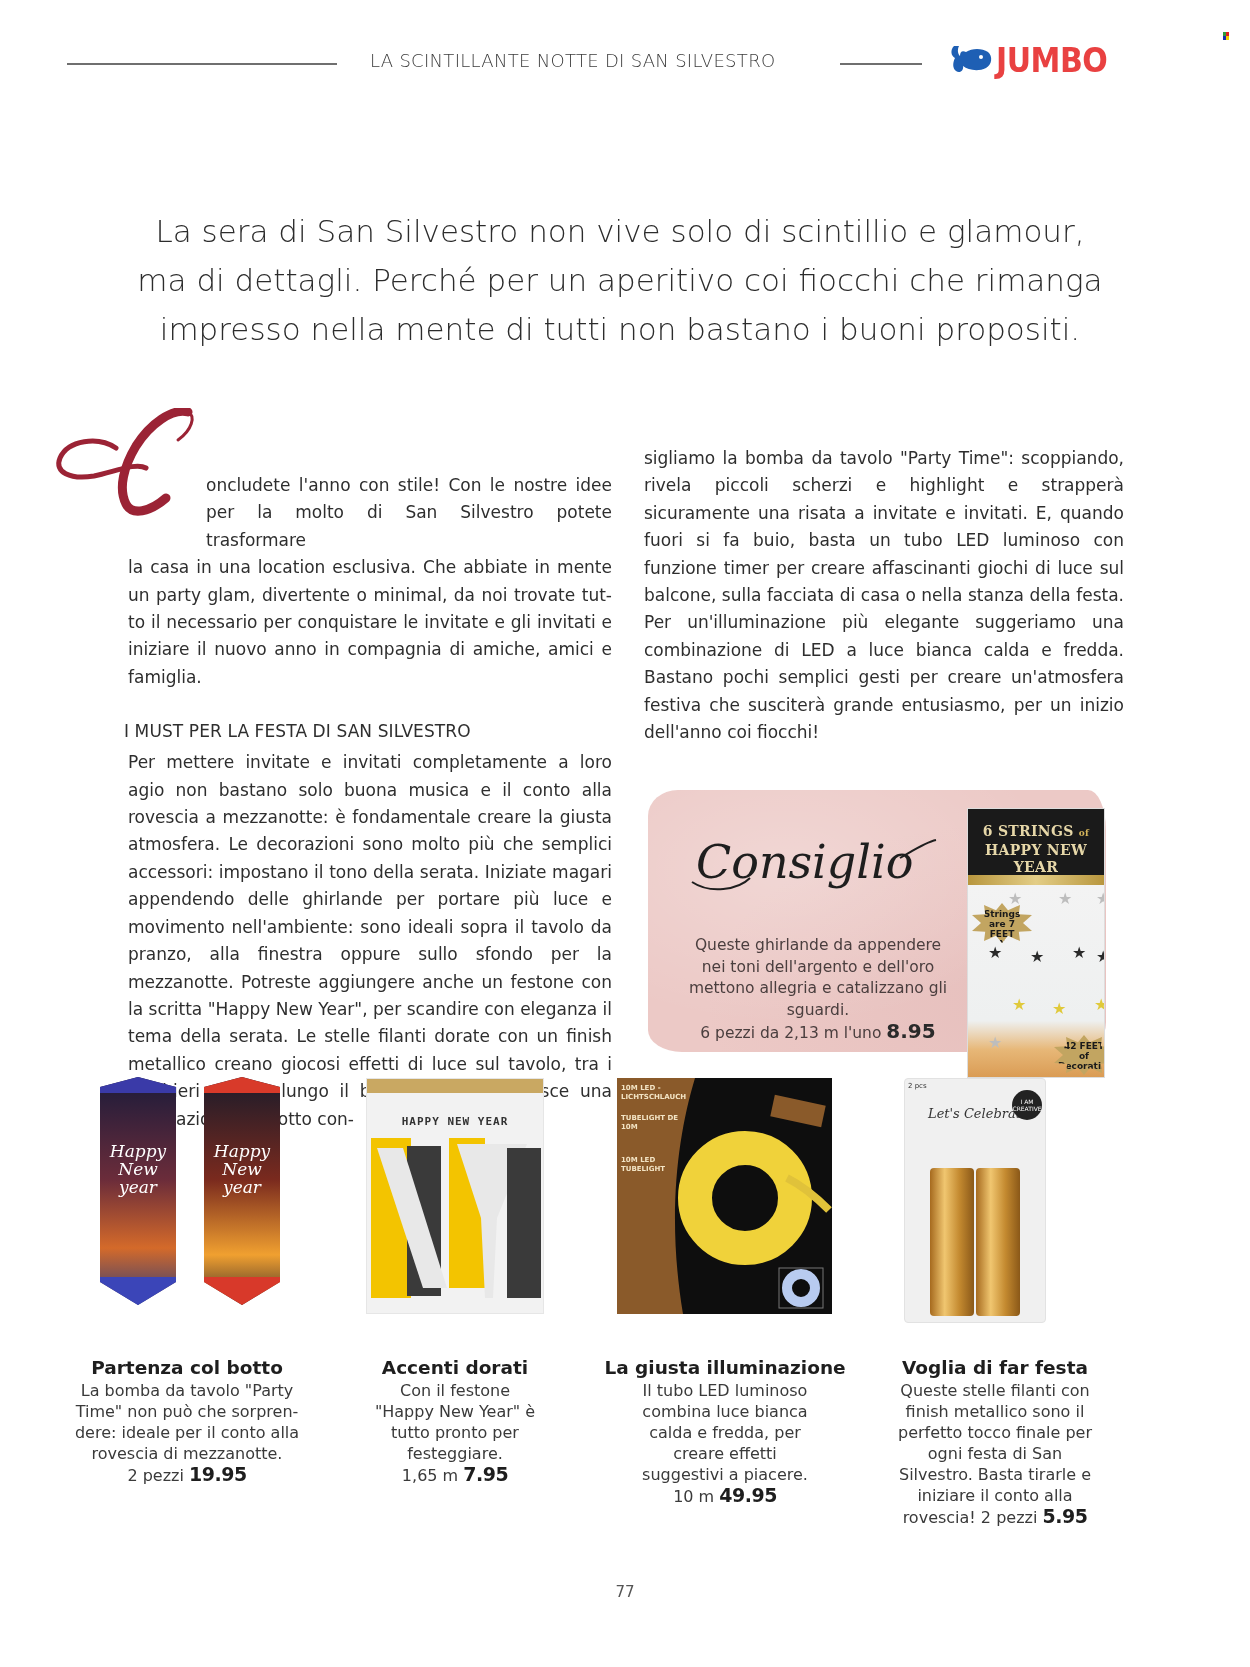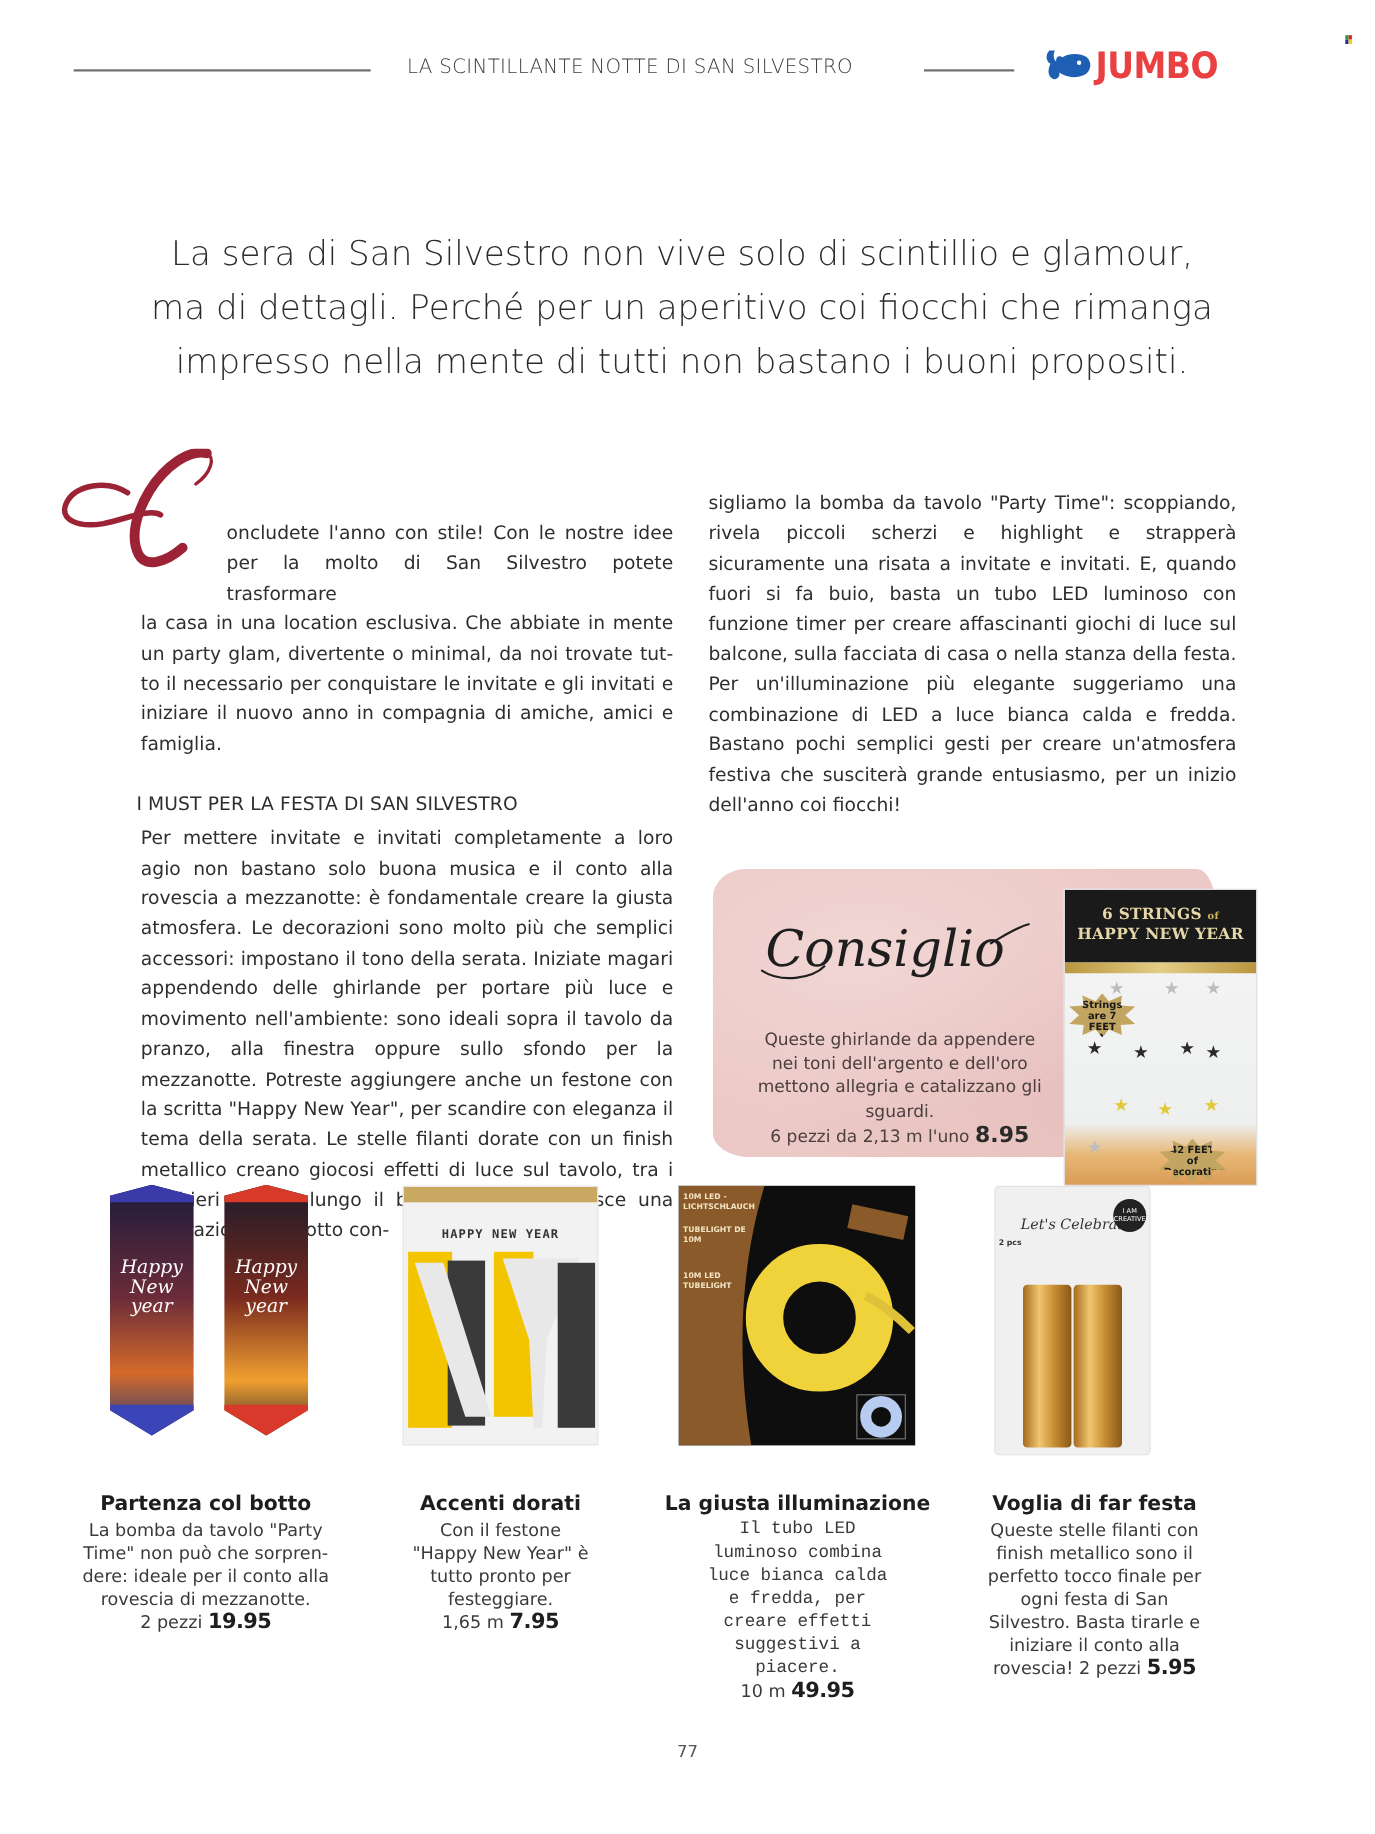--- a/index.html
+++ b/index.html
@@ -26,21 +26,21 @@
   .first-lines { padding-left: 78px; display: block; }
   .heading { font-weight: 400; font-size: 17px; margin-top: 27px; line-height: 27px; letter-spacing: 0.1px; }
 
   
   .tip { position: absolute; left: 648px; top: 790px; width: 458px; height: 262px; background: #ecc9c6;
          border-radius: 30px 18px 26px 34px / 26px 40px 30px 22px;
          background-image: radial-gradient(ellipse at 30% 30%, rgba(255,255,255,0.25), transparent 60%), radial-gradient(ellipse at 80% 80%, rgba(200,140,140,0.15), transparent 60%); }
   .tip-title { position: absolute; left: 690px; top: 820px; width: 250px; height: 80px; }
   .tip-text { position: absolute; left: 688px; top: 935px; width: 260px; text-align: center; font-size: 15.5px; line-height: 21.5px; color: #4a3e3e; }
   .tip-price { font-weight: 700; font-size: 20px; color: #2a2a2a; }
-  .tip-product { position: absolute; left: 967px; top: 808px; width: 176px; height: 270px; background: #f4f4f4; border: 1px solid #ddd; overflow: hidden; }
+  .tip-product { position: absolute; left: 967px; top: 808px; width: 138px; height: 270px; background: #f4f4f4; border: 1px solid #ddd; overflow: hidden; }
   .tp-top { height: 66px; background: #1a1a1a; color: #e6d7a8; text-align: center; font-size: 14px; line-height: 17px; padding-top: 14px; font-weight: 700; letter-spacing: 0.3px; font-family: "DejaVu Serif", serif; }
   .tp-top small { font-size: 9px; color: #d4b45a; }
   .tp-gold { height: 10px; background: linear-gradient(90deg, #b8963e, #e3cd86, #b8963e); }
   .tp-body { position: relative; height: 194px; background: linear-gradient(180deg, #f3f3f3 0%, #eef0f0 70%, #e7b777 85%, #d99a52 100%); }
   .star { position: absolute; font-size: 16px; line-height: 16px; }
   .burst { position: absolute; background: #c2a561; color: #1a1a1a; font-weight: 900; font-size: 9px; text-align: center; line-height: 10px; padding: 6px 4px; clip-path: polygon(50% 0, 60% 18%, 80% 5%, 78% 28%, 100% 30%, 85% 50%, 100% 70%, 78% 72%, 80% 95%, 60% 82%, 50% 100%, 40% 82%, 20% 95%, 22% 72%, 0 70%, 15% 50%, 0 30%, 22% 28%, 20% 5%, 40% 18%); }
 
   
   .prod-img { position: absolute; }
   .prod { position: absolute; top: 1357px; width: 270px; text-align: center; font-size: 16px; line-height: 21px; color: #3a3a3a; }
@@ -187,21 +187,21 @@
   </svg>
   <div style="position:absolute; left:4px; top:6px; width:72px; font-size:7px; line-height:9px; color:#f3e4c4; font-weight:700;">
     <div>10M LED - LICHTSCHLAUCH</div>
     <div style="margin-top:12px">TUBELIGHT DE 10M</div>
     <div style="margin-top:24px">10M LED TUBELIGHT</div>
   </div>
 </div>
 
 <div class="prod-img" style="left:898px; top:1078px; width:154px; height:245px;">
   <div style="position:absolute; left:6px; top:0; width:142px; height:245px; background:#f0f0f0; border:1px solid #e2e2e2; border-radius:4px;"></div>
-  <div style="position:absolute; left:10px; top:4px; font-size:7px; font-weight:700; color:#333;margin-top:44px;">2 pcs</div>
+  <div style="position:absolute; left:10px; top:4px; font-size:7px; font-weight:400; color:#333;">2 pcs</div>
   <div style="position:absolute; left:30px; top:28px; font-family:'DejaVu Serif',serif; font-style:italic; font-size:13px; color:#333;">Let's Celebrate</div>
   <div style="position:absolute; left:114px; top:12px; width:30px; height:30px; border-radius:50%; background:#222; color:#fff; font-size:6px; text-align:center; line-height:7px; padding-top:8px;">I AM CREATIVE</div>
   <div style="position:absolute; left:32px; top:90px; width:44px; height:148px; background:linear-gradient(90deg,#a66a1e,#f0c670,#c48a30,#8a5818); border-radius:4px;"></div>
   <div style="position:absolute; left:78px; top:90px; width:44px; height:148px; background:linear-gradient(90deg,#a66a1e,#f0c670,#c48a30,#8a5818); border-radius:4px;"></div>
 </div>
 
 <div class="prod" style="left:52px;">
   <div class="prod-title">Partenza col botto</div>
   <div style="padding:0 20px;">La bomba da tavolo "Party Time" non può che sorpren­dere: ideale per il conto alla rovescia di mezzanotte.</div>
   <div>
@@ -214,21 +214,21 @@
   <div class="prod-title">Accenti dorati</div>
   <div style="padding:0 50px;">Con il festone "Happy New Year" è tutto pronto per festeggiare.</div>
   <div>
     <span>1,65 m</span>
     <span class="prod-price">7.95</span>
   </div>
 </div>
 
 <div class="prod" style="left:590px;">
   <div class="prod-title">La giusta illuminazione</div>
-  <div style="padding:0 46px;font-family:Liberation Mono, monospace;">Il tubo LED luminoso com­bina luce bianca calda e fredda, per creare effetti suggestivi a piacere.</div>
+  <div style="padding:0 46px;">Il tubo LED luminoso com­bina luce bianca calda e fredda, per creare effetti suggestivi a piacere.</div>
   <div>
     <span>10 m</span>
     <span class="prod-price">49.95</span>
   </div>
 </div>
 
 <div class="prod" style="left:860px;">
   <div class="prod-title">Voglia di far festa</div>
   <div style="padding:0 30px;">
     <span>Queste stelle filanti con finish metallico sono il per­fetto tocco finale per ogni festa di San Silvestro. Basta tirarle e iniziare il conto alla rovescia!</span>

